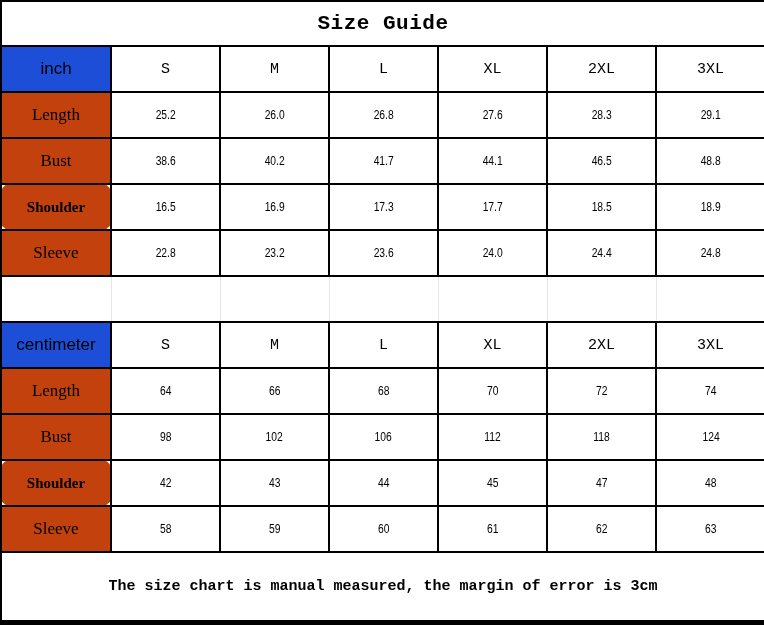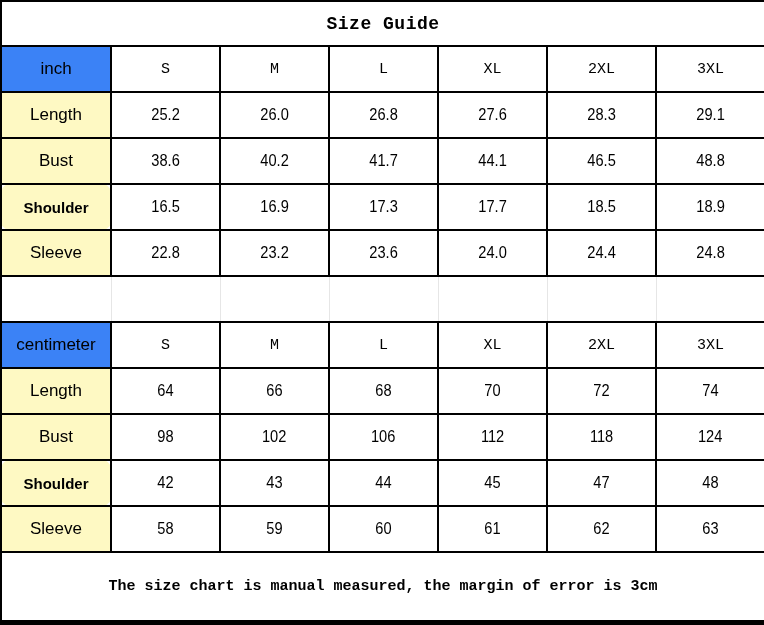--- a/index.html
+++ b/index.html
@@ -15,44 +15,44 @@
     background: #ffffff;
   }
   td {
     border: 2px solid #000000;
     text-align: center; vertical-align: middle;
     padding: 0; color: #000000; overflow: hidden; white-space: nowrap;
   }
   tr.title-row td {
     height: 43px;
     font-family: "Liberation Mono", "DejaVu Sans Mono", monospace;
-    font-weight: bold; font-size: 18px; letter-spacing: 0.5px;
+    font-weight: bold; font-size: 21px; letter-spacing: 0.5px;
     background: #ffffff;
   }
   tr.header-row { height: 46px; }
   tr.data-row   { height: 46px; }
   tr.spacer-row { height: 46px; }
   td.unit-cell {
-    background: #3b82f6;
+    background: #1d4ed8;
     font-family: "Liberation Sans", "DejaVu Sans", sans-serif;
     font-size: 17px;
   }
   td.size-cell {
     font-family: "Liberation Mono", "DejaVu Sans Mono", monospace;
     font-size: 15px; background: #ffffff;
   }
   td.label-cell {
-    background: #fef9c3;
-    font-family: Liberation Sans, sans-serif;
+    background: #c2410c;
+    font-family: Liberation Serif, serif;
     font-size: 17px;
   }
   td.label-cell.bold { font-weight: bold; font-size: 15px; border-radius: 9px; }
   td.value-cell {
     font-family: "Liberation Sans", "DejaVu Sans", sans-serif;
-    font-size: 17px; background: #ffffff;
+    font-size: 12px; background: #ffffff;
   }
   td.value-cell span { display: inline-block; transform: scaleX(0.86); }
   tr.spacer-row td {
     background: #ffffff;
     border-left: 1px solid #e6e6e6;
     border-right: 1px solid #e6e6e6;
     border-top: 2px solid #000000;
     border-bottom: 2px solid #000000;
   }
   tr.footer-row td {

